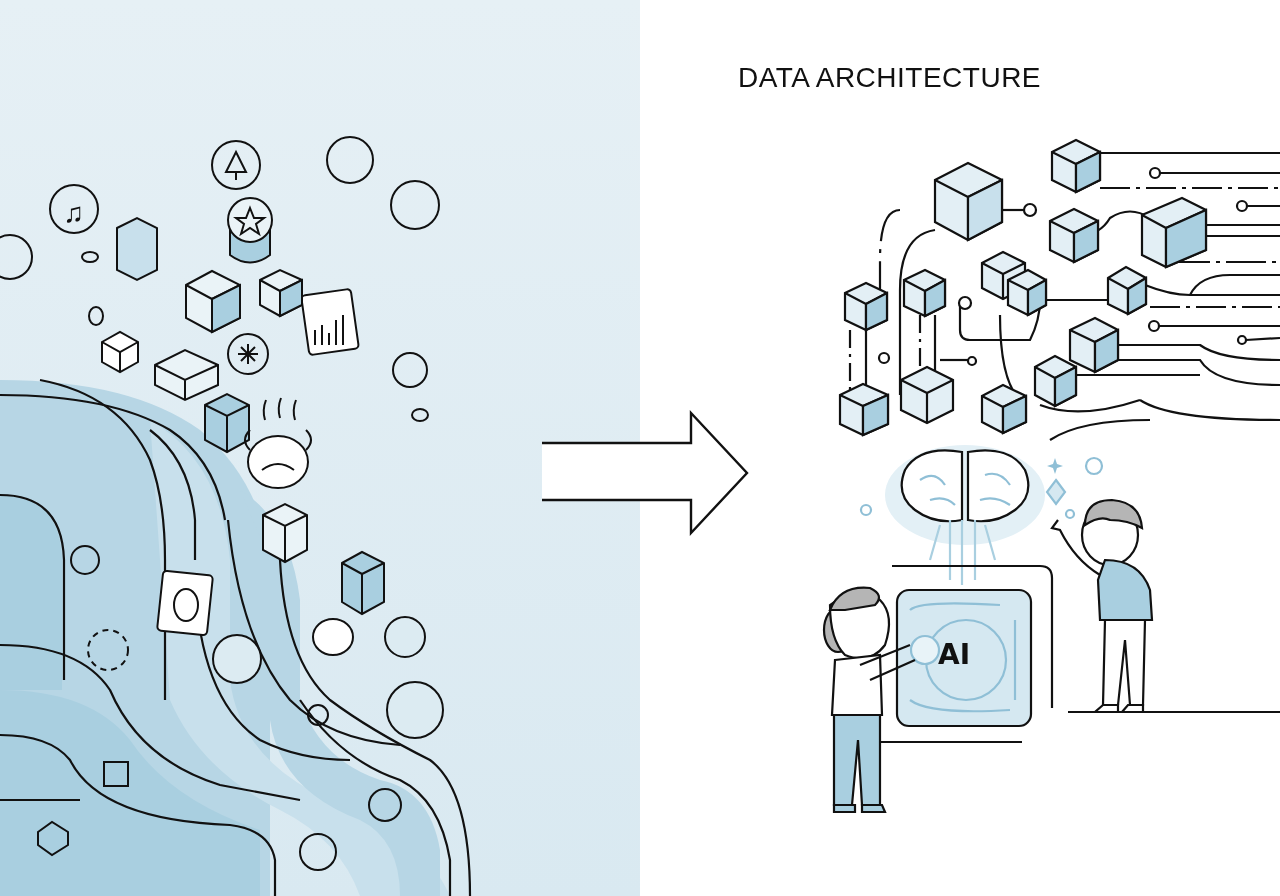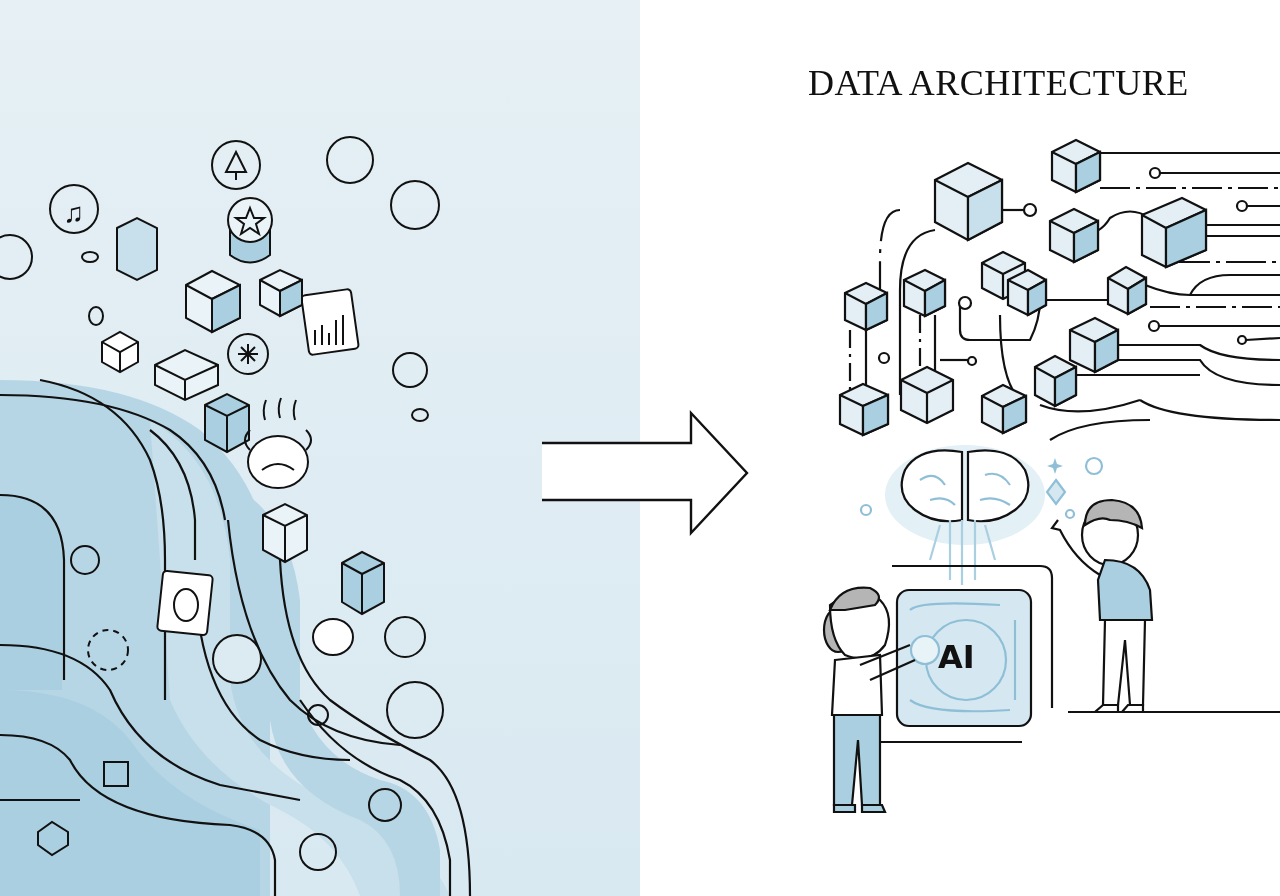--- a/index.html
+++ b/index.html
@@ -1,21 +1,21 @@
 <!DOCTYPE html>
 <html><head>
 <meta charset="utf-8">
 <style>
   html,body{margin:0;padding:0;}
   body{width:1280px;height:896px;position:relative;overflow:hidden;background:#ffffff;font-family:"Liberation Sans","DejaVu Sans",sans-serif;}
   .left-panel{position:absolute;left:0;top:0;width:640px;height:896px;background:linear-gradient(180deg,#e6f0f5 0%,#d9e9f1 100%);}
   .right-panel{position:absolute;left:640px;top:0;width:640px;height:896px;background:#ffffff;}
-  .title{position:absolute;left:808px;top:62px;font-family:Liberation Serif, serif;font-size:36px;letter-spacing:0.5px;color:#111;white-space:nowrap;}
+  .title{position:absolute;left:738px;top:62px;font-family:Liberation Sans, sans-serif;font-size:28px;letter-spacing:0.5px;color:#111;white-space:nowrap;}
   svg{position:absolute;left:0;top:0;}
-  .ai-label{position:absolute;left:938px;top:638px;font-family:"DejaVu Sans","Liberation Sans",sans-serif;font-weight:bold;font-size:32px;color:#111;}
+  .ai-label{position:absolute;left:938px;top:638px;font-family:"DejaVu Sans","Liberation Sans",sans-serif;font-weight:bold;font-size:28px;color:#111;}
 </style>
 </head>
 <body>
 
 <div class="left-panel"></div>
 <div class="right-panel"></div>
 
 <svg width="1280" height="896" viewBox="0 0 1280 896">
   <defs>
     <linearGradient id="cubeTop" x1="0" y1="0" x2="0" y2="1">

